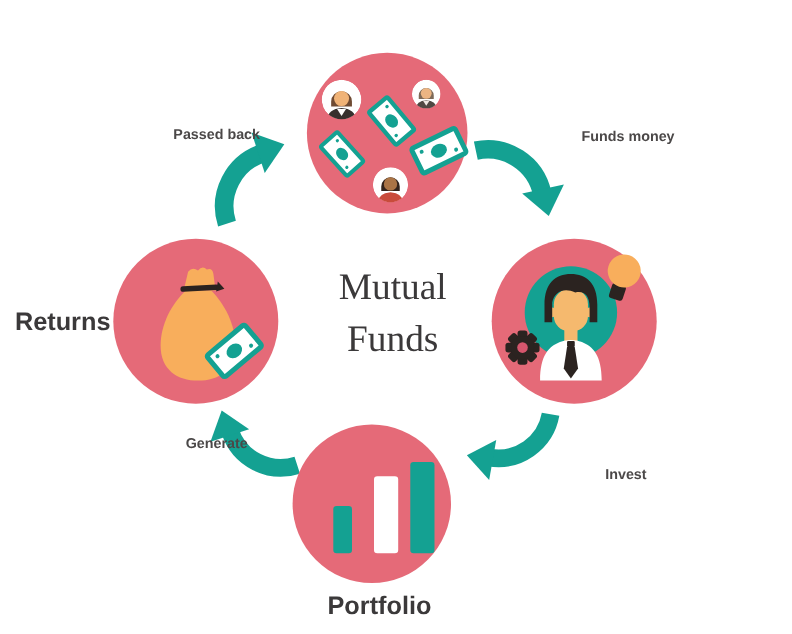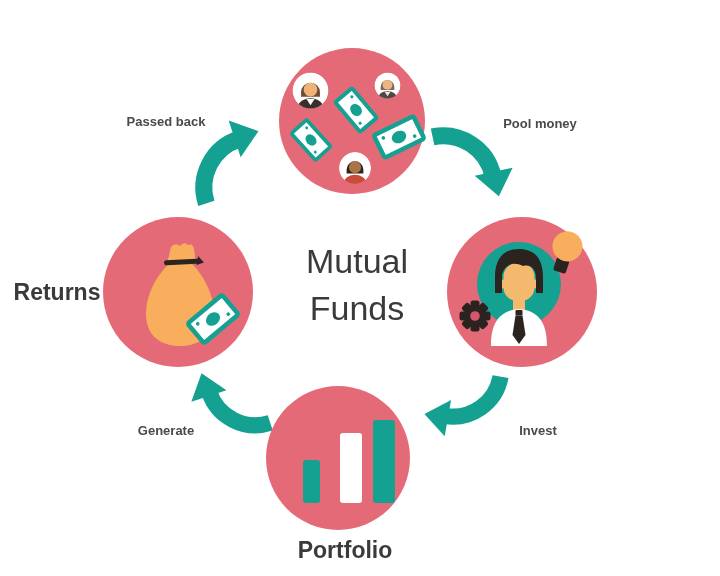--- a/index.html
+++ b/index.html
@@ -17,41 +17,42 @@
   .flow-arrow{position:absolute;width:84px;height:82px;overflow:visible}
   .arrow-passed-back{left:180px;top:119px;transform:rotate(-18deg)}
   .arrow-pool-money {left:432px;top:116px;transform:rotate(78deg)}
   .arrow-invest     {left:428px;top:367px;width:80px;height:78px;transform:rotate(190deg)}
   .arrow-generate   {left:189px;top:369px;width:80px;height:78px;transform:rotate(252deg)}
   
   .flow-label{
     position:absolute;transform:translateX(-50%);
     font-size:13px;font-weight:bold;white-space:nowrap;
     color:var(--label-text,#4b4848);
+    margin-left:31px;
   }
   .lbl-passed-back{left:166px;top:114px}
   .lbl-pool-money {left:540px;top:116px}
   .lbl-invest     {left:538px;top:423px}
-  .lbl-generate   {left:166px;top:423px}
+  .lbl-generate   {left:166px;top:395px}
   .node-label{
     position:absolute;transform:translateX(-50%);
     font-size:23px;font-weight:bold;white-space:nowrap;
     color:var(--text-dark,#3b393a);
   }
   .lbl-investors{left:350px;top:13px}
   .lbl-portfolio{left:345px;top:537px}
   .lbl-returns  {left:57px;top:279px}
   .lbl-fund-managers{
     left:650px;top:272px;width:130px;white-space:normal;
     text-align:center;line-height:28px;font-size:22px;
   }
   .center-title{
     position:absolute;left:357px;top:238px;transform:translateX(-50%);
     width:182px;text-align:center;
-    font-family:Liberation Sans, sans-serif;
+    font-family:Liberation Serif, serif;
     font-size:34px;line-height:47px;font-weight:400;
     color:var(--text-dark,#3b393a);
   }
 </style>
 </head>
 <body>
 
 <div class="canvas">
 
   <svg width="0" height="0" style="position:absolute" aria-hidden="true">
@@ -160,17 +161,17 @@
       </g>
       <use href="#bill" transform="translate(110,102) rotate(-40) scale(1.02)"></use>
     </svg>
   </div>
 
   <div class="center-title">Mutual Funds</div>
   <div class="node-label lbl-returns">Returns</div>
   <div class="node-label lbl-portfolio">Portfolio</div>
 
   <div class="flow-label lbl-passed-back">Passed back</div>
-  <div class="flow-label lbl-pool-money">Pool money</div>
+  <div class="flow-label lbl-pool-money">Funds money</div>
   <div class="flow-label lbl-invest">Invest</div>
   <div class="flow-label lbl-generate">Generate</div>
 
 </div>
 
 </body></html>

